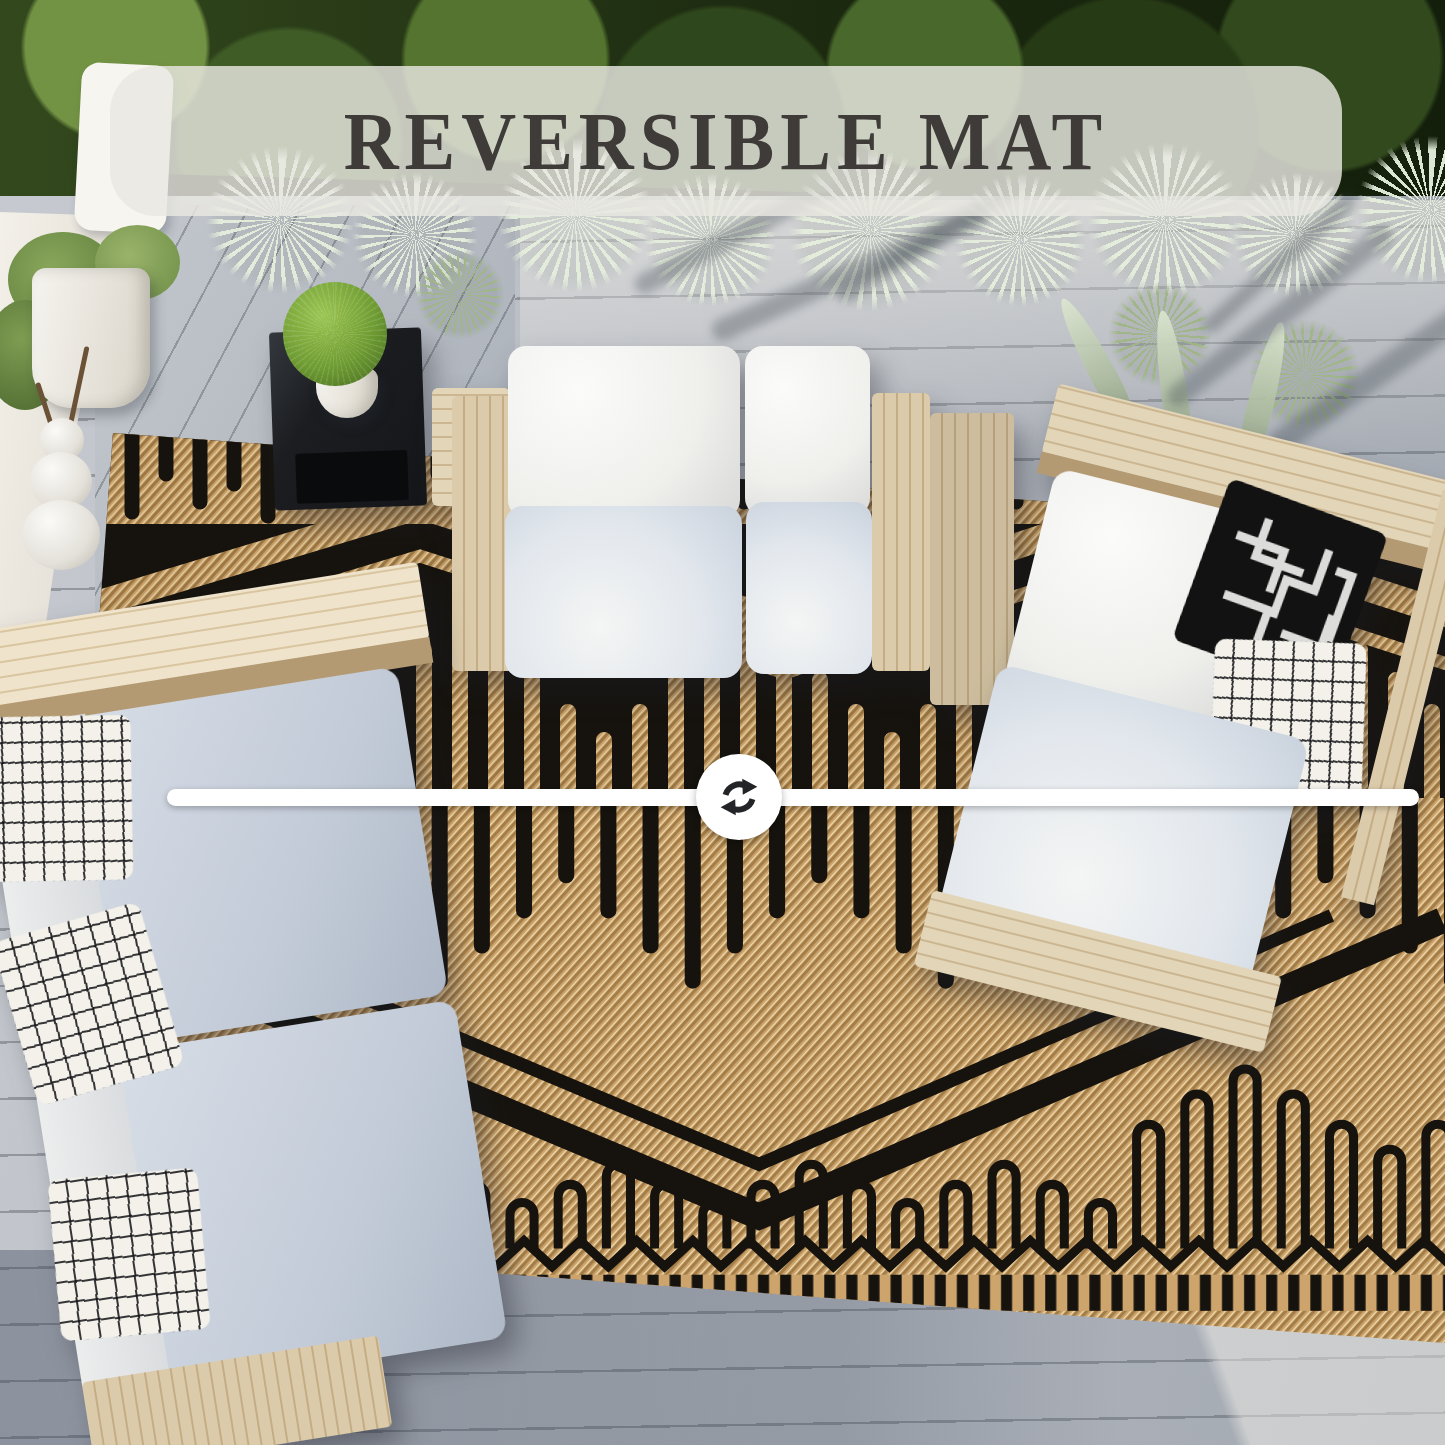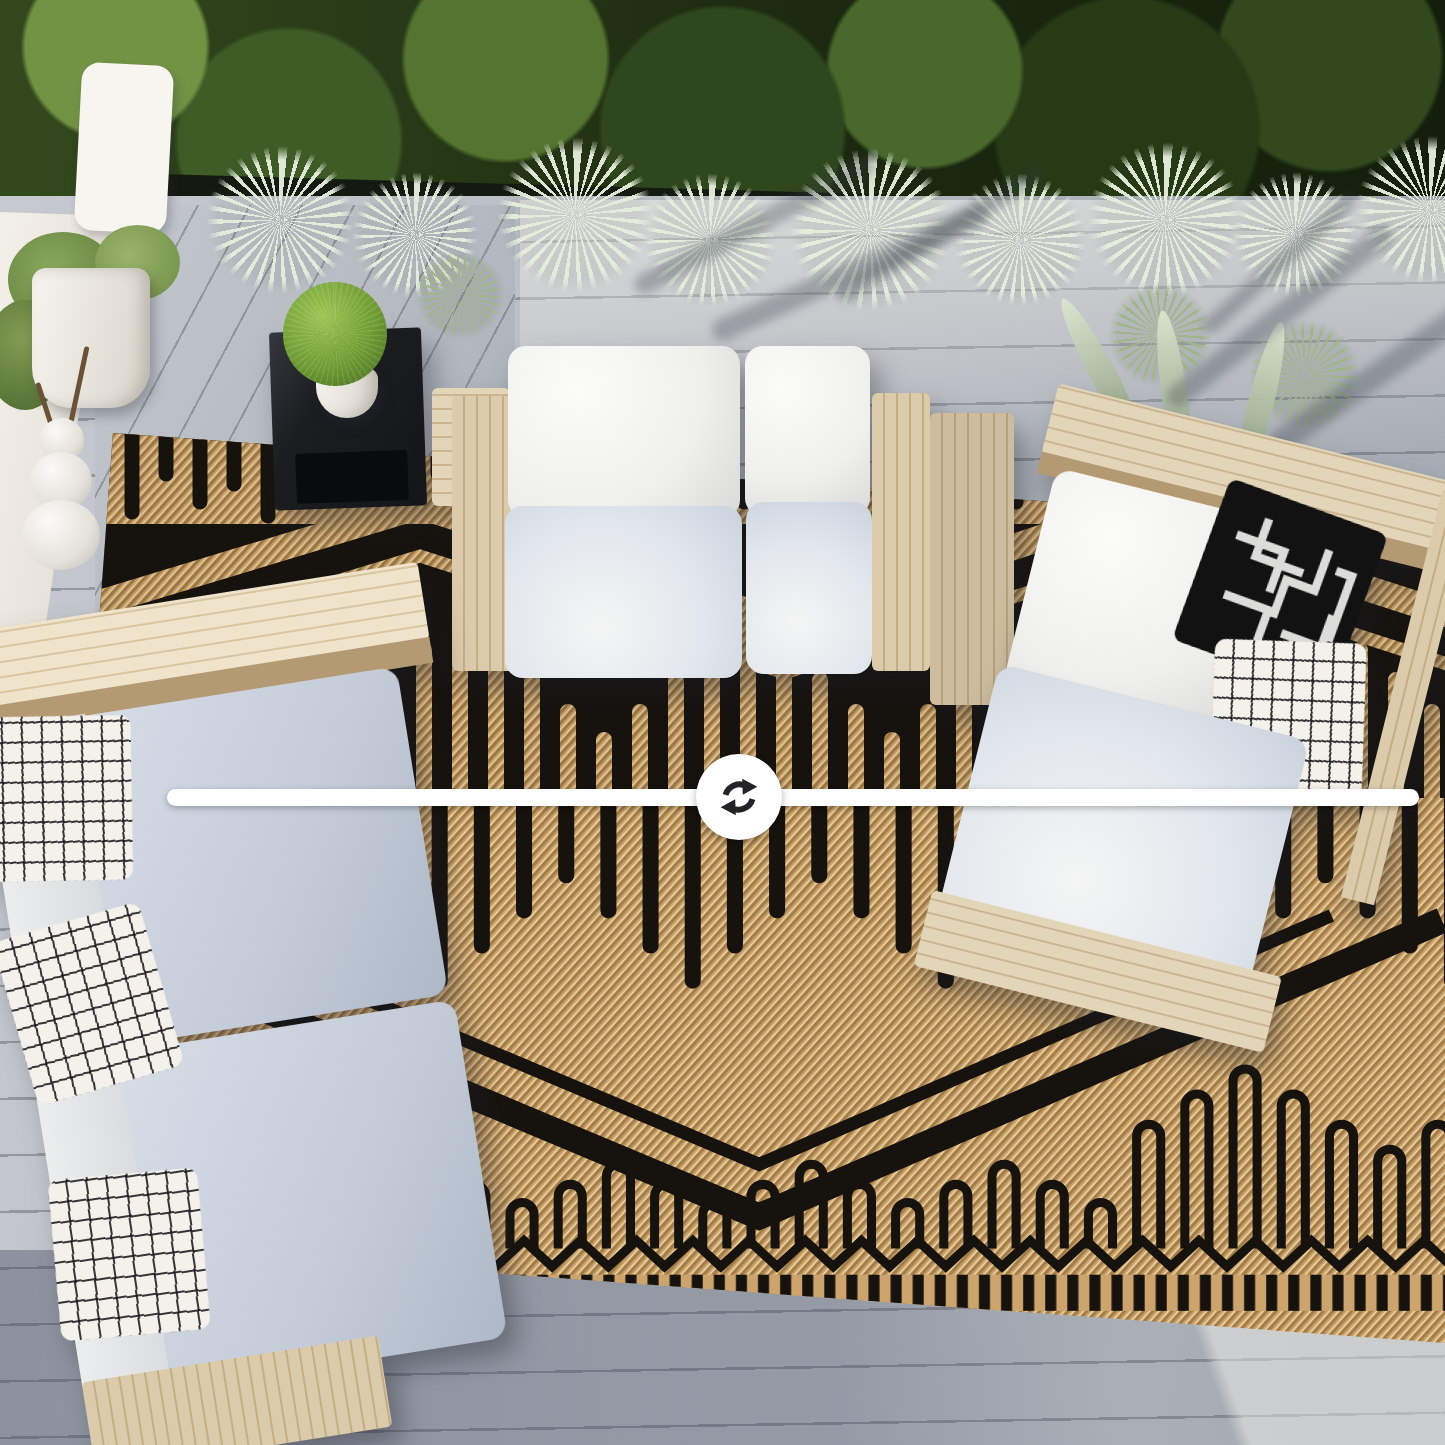--- a/index.html
+++ b/index.html
@@ -239,14 +239,17 @@
   <div class="abs divider-line"></div>
   <div class="abs divider-circle">
     <svg width="54" height="54" viewBox="0 0 100 100">
       <path d="M25 46 A27 27 0 0 1 64 30" stroke="#232428" stroke-width="11" fill="none"></path>
       <polygon points="56,16 84,31 57,46" fill="#232428"></polygon>
       <path d="M75 54 A27 27 0 0 1 36 70" stroke="#232428" stroke-width="11" fill="none"></path>
       <polygon points="44,84 16,69 43,54" fill="#232428"></polygon>
     </svg>
   </div>
 
+  <div class="abs banner">
+    <span class="banner-text">REVERSIBLE MAT</span>
+  </div>
 
 </div>
 
 </body></html>

